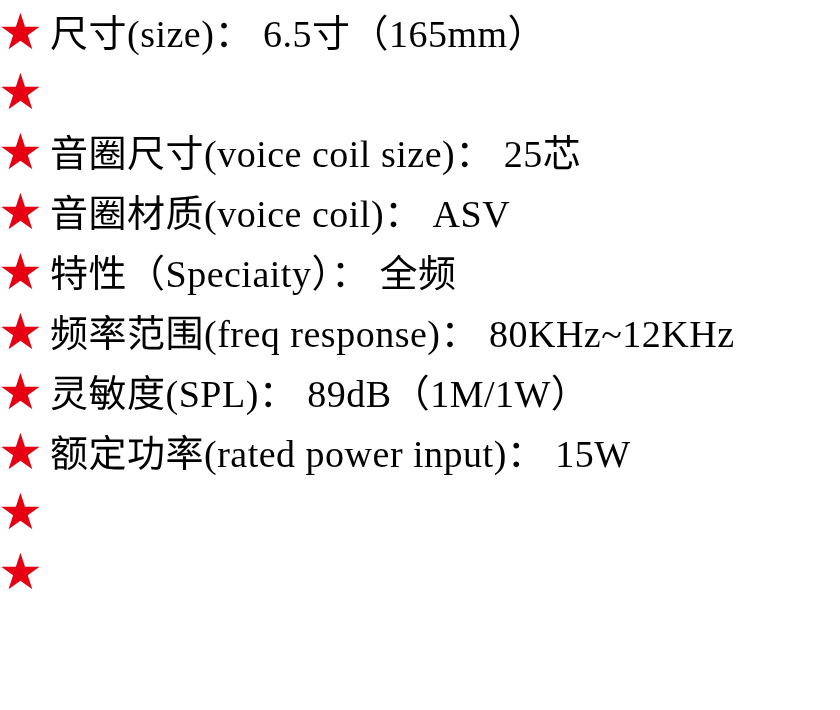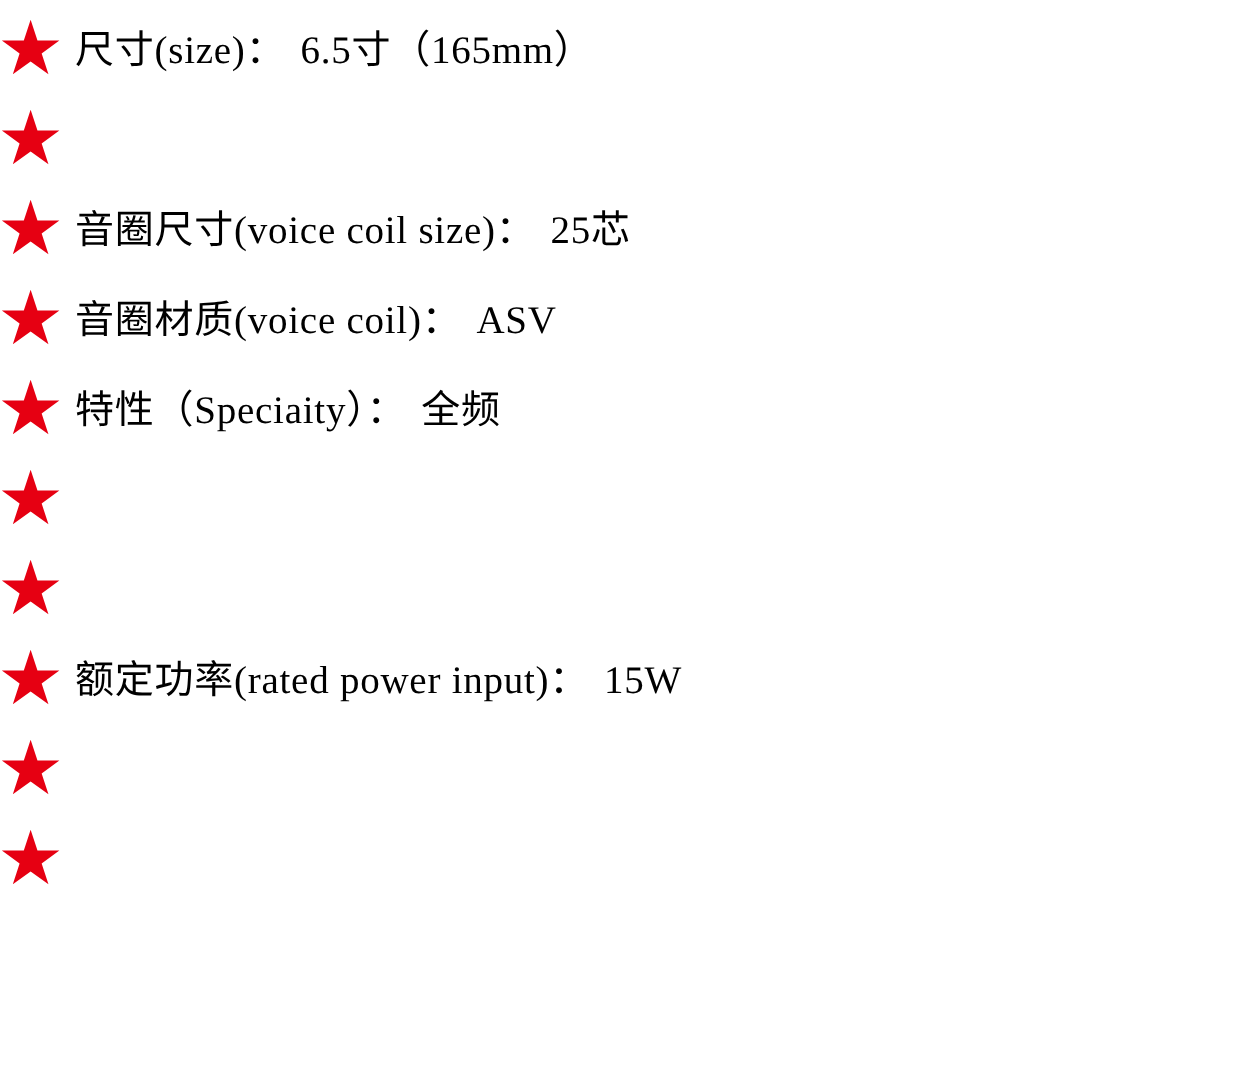--- a/index.html
+++ b/index.html
@@ -29,21 +29,21 @@
     font-family: "DejaVu Sans", sans-serif;
     font-size: 50px;
     line-height: 50px;
     width: 52px;
     flex: 0 0 52px;
     text-align: left;
     margin-left: -2px;
     margin-top: -4px;
   }
   .spec-text {
-    font-size: 26px;
+    font-size: 38px;
     line-height: 60px;
     letter-spacing: 0.5px;
     font-family: Liberation Serif, serif;
   }
   .spec-label { }
   .spec-colon { }
   .spec-value {
     padding-left: 10px;
   }
 </style>
@@ -71,24 +71,26 @@
     <span class="spec-text"><span class="spec-label">音圈材质(voice coil)</span><span class="spec-colon">：</span><span class="spec-value">ASV</span></span>
   </div>
 
   <div class="spec-row">
     <span class="star">★</span>
     <span class="spec-text"><span class="spec-label">特性（Speciaity）</span><span class="spec-colon">：</span><span class="spec-value">全频</span></span>
   </div>
 
   <div class="spec-row">
     <span class="star">★</span>
+    <span class="spec-text"><span class="spec-label">频率范围(freq response)</span><span class="spec-colon">：</span><span class="spec-value">80KHz~12KHz</span></span>
   </div>
 
   <div class="spec-row">
     <span class="star">★</span>
+    <span class="spec-text"><span class="spec-label">灵敏度(SPL)</span><span class="spec-colon">：</span><span class="spec-value">89dB（1M/1W）</span></span>
   </div>
 
   <div class="spec-row">
     <span class="star">★</span>
     <span class="spec-text"><span class="spec-label">额定功率(rated power input)</span><span class="spec-colon">：</span><span class="spec-value">15W</span></span>
   </div>
 
   <div class="spec-row">
     <span class="star">★</span>
   </div>

